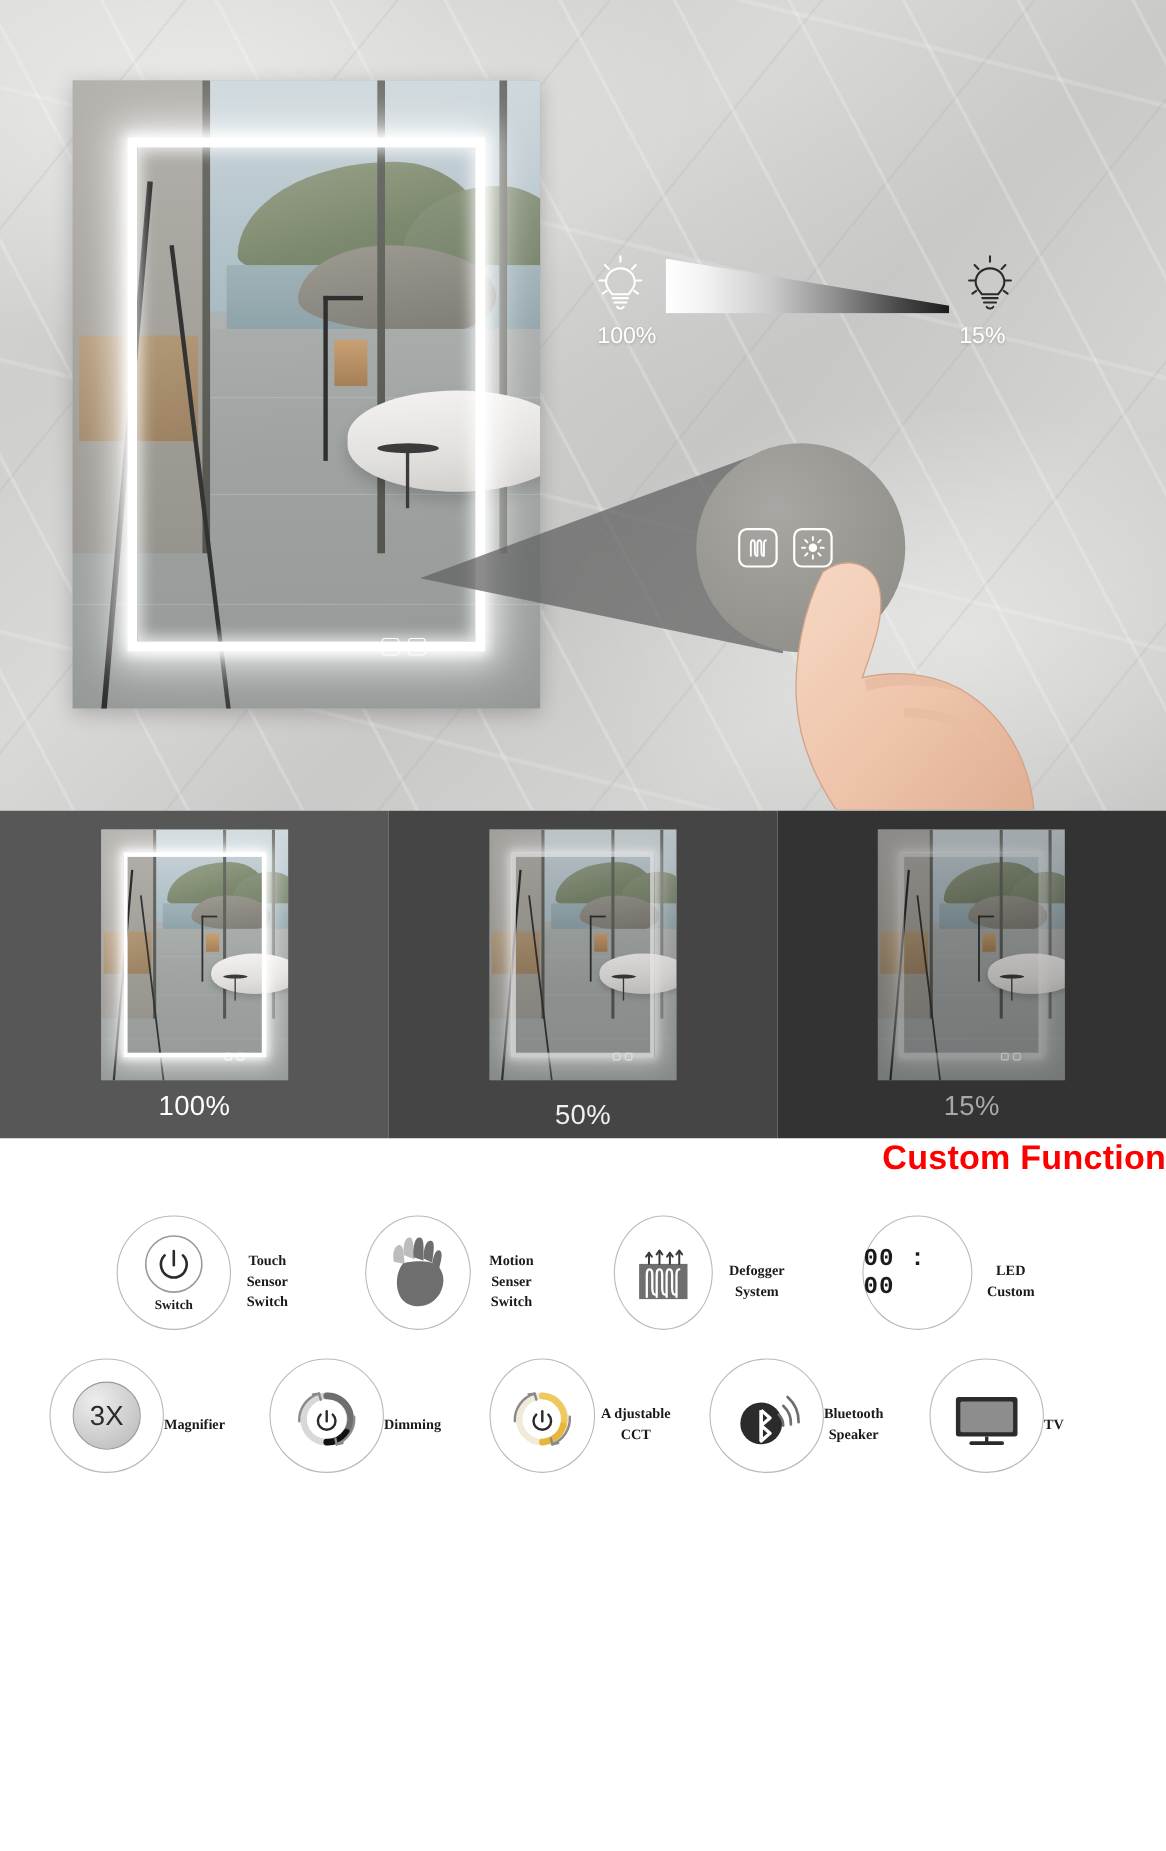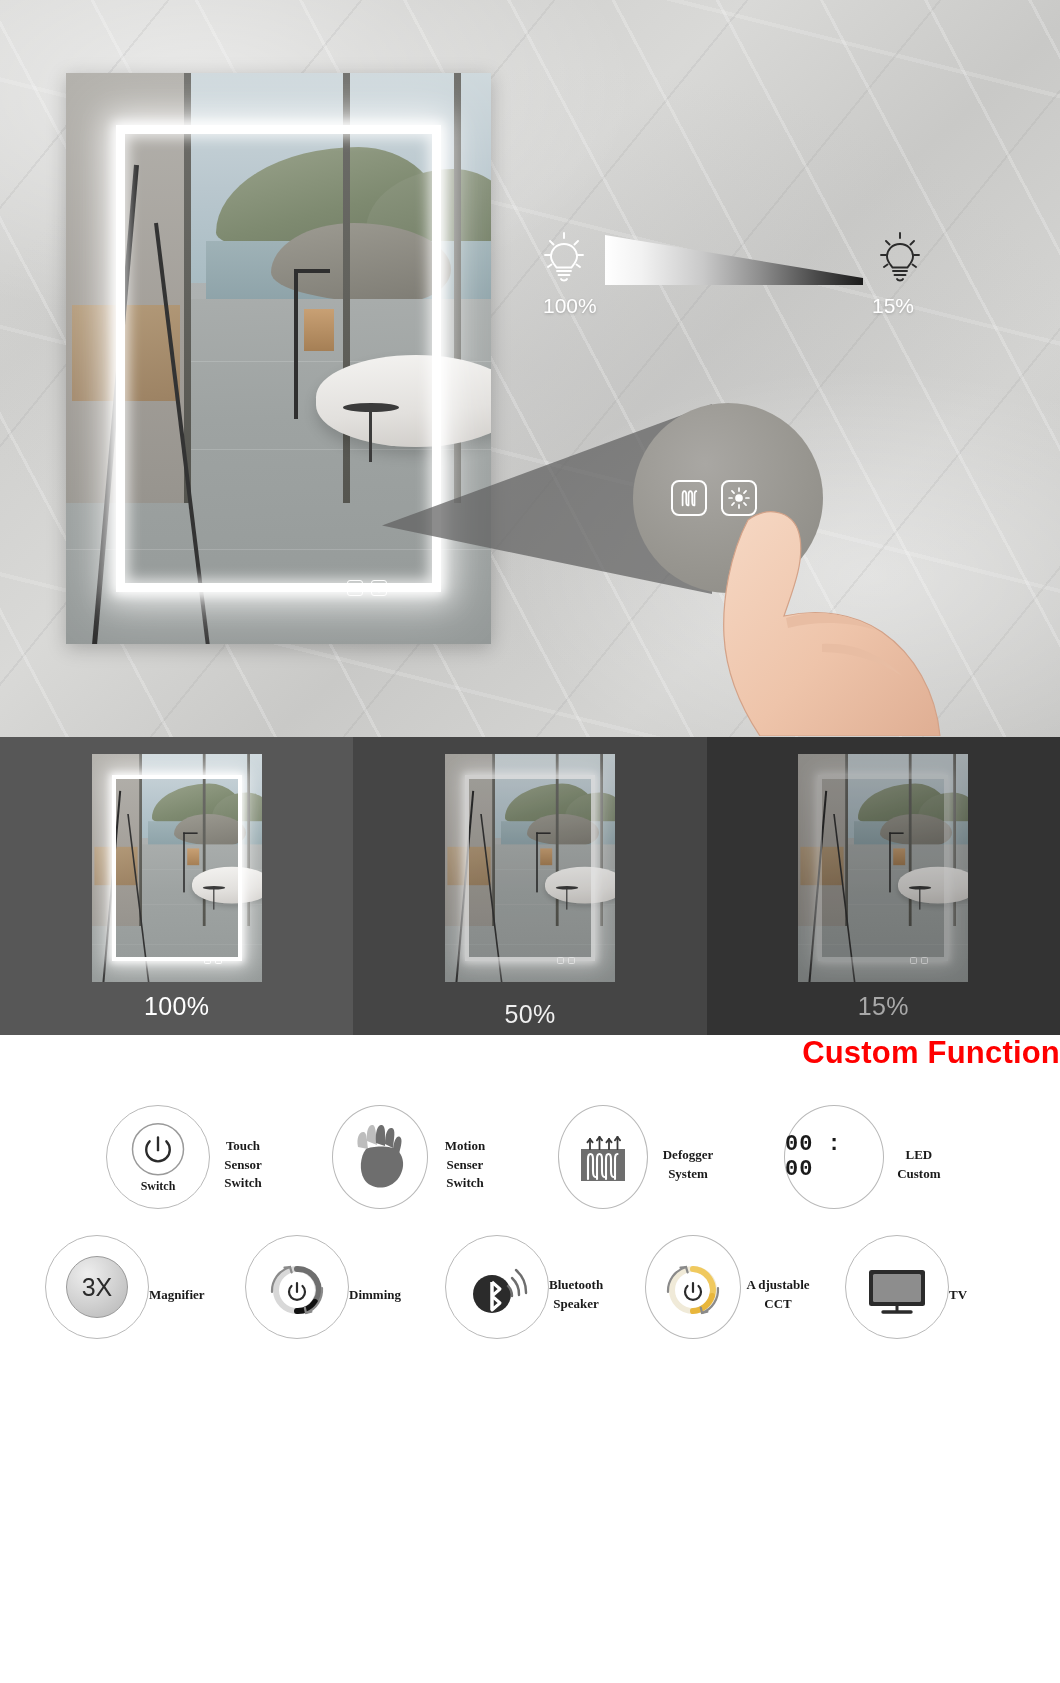--- a/index.html
+++ b/index.html
@@ -565,35 +565,20 @@
               <path d="M47 43 V52"></path>
               <path d="M41.5 46 A8 8 0 1 0 52.5 46"></path>
             </g>
           </svg>
         </div>
         <div class="feat-label">Dimming</div>
       </div>
       <div class="feat">
         <div class="feat-circle">
           <svg width="94" height="94" viewBox="0 0 94 94">
-            <circle cx="42" cy="54" r="19" fill="#2b2b2b"></circle>
-            <path d="M42 42 L50 49 L42 56 L42 42 M42 56 L50 63 L42 70 L42 56" fill="none" stroke="#fff" stroke-width="3" stroke-linejoin="round"></path>
-            <path d="M42 42 L42 70" stroke="#fff" stroke-width="3"></path>
-            <g fill="none" stroke="#6e6e6e" stroke-width="2.4" stroke-linecap="round">
-              <path d="M58 46 A14 14 0 0 1 62 56"></path>
-              <path d="M62 38 A22 22 0 0 1 69 55"></path>
-              <path d="M66 30 A30 30 0 0 1 76 53"></path>
-            </g>
-          </svg>
-        </div>
-        <div class="feat-label">Bluetooth<br>Speaker</div>
-      </div>
-      <div class="feat">
-        <div class="feat-circle">
-          <svg width="94" height="94" viewBox="0 0 94 94">
             <circle cx="47" cy="50" r="21" fill="none" stroke="#f0ead8" stroke-width="6"></circle>
             <path d="M47 29 A21 21 0 0 1 66 56" fill="none" stroke="#f0c95e" stroke-width="6" stroke-linecap="round"></path>
             <path d="M66 56 A21 21 0 0 1 47 71" fill="none" stroke="#e8b63c" stroke-width="6" stroke-linecap="round"></path>
             <g fill="none" stroke="#8a8a8a" stroke-width="2.2" stroke-linecap="round">
               <path d="M22 52 A25 25 0 0 1 40 27"></path>
               <path d="M40 27 l-5.5 .6"></path>
               <path d="M40 27 l1.6 5.4"></path>
               <path d="M72 48 A25 25 0 0 1 56 73"></path>
               <path d="M56 73 l5.4 -1.2"></path>
               <path d="M56 73 l-1.2 -5.4"></path>
@@ -602,20 +587,35 @@
               <path d="M47 43 V52"></path>
               <path d="M41.5 46 A8 8 0 1 0 52.5 46"></path>
             </g>
           </svg>
         </div>
         <div class="feat-label">A djustable CCT</div>
       </div>
       <div class="feat">
         <div class="feat-circle">
           <svg width="94" height="94" viewBox="0 0 94 94">
+            <circle cx="42" cy="54" r="19" fill="#2b2b2b"></circle>
+            <path d="M42 42 L50 49 L42 56 L42 42 M42 56 L50 63 L42 70 L42 56" fill="none" stroke="#fff" stroke-width="3" stroke-linejoin="round"></path>
+            <path d="M42 42 L42 70" stroke="#fff" stroke-width="3"></path>
+            <g fill="none" stroke="#6e6e6e" stroke-width="2.4" stroke-linecap="round">
+              <path d="M58 46 A14 14 0 0 1 62 56"></path>
+              <path d="M62 38 A22 22 0 0 1 69 55"></path>
+              <path d="M66 30 A30 30 0 0 1 76 53"></path>
+            </g>
+          </svg>
+        </div>
+        <div class="feat-label">Bluetooth<br>Speaker</div>
+      </div>
+      <div class="feat">
+        <div class="feat-circle">
+          <svg width="94" height="94" viewBox="0 0 94 94">
             <rect x="19" y="30" width="56" height="36" rx="2.5" fill="#2b2b2b"></rect>
             <rect x="23" y="34" width="48" height="28" rx="1.5" fill="#8d8d8d"></rect>
             <path d="M47 66 V72" stroke="#2b2b2b" stroke-width="3"></path>
             <path d="M33 72 H61" stroke="#2b2b2b" stroke-width="3.4" stroke-linecap="round"></path>
           </svg>
         </div>
         <div class="feat-label">TV</div>
       </div>
     </div>
 </div>

